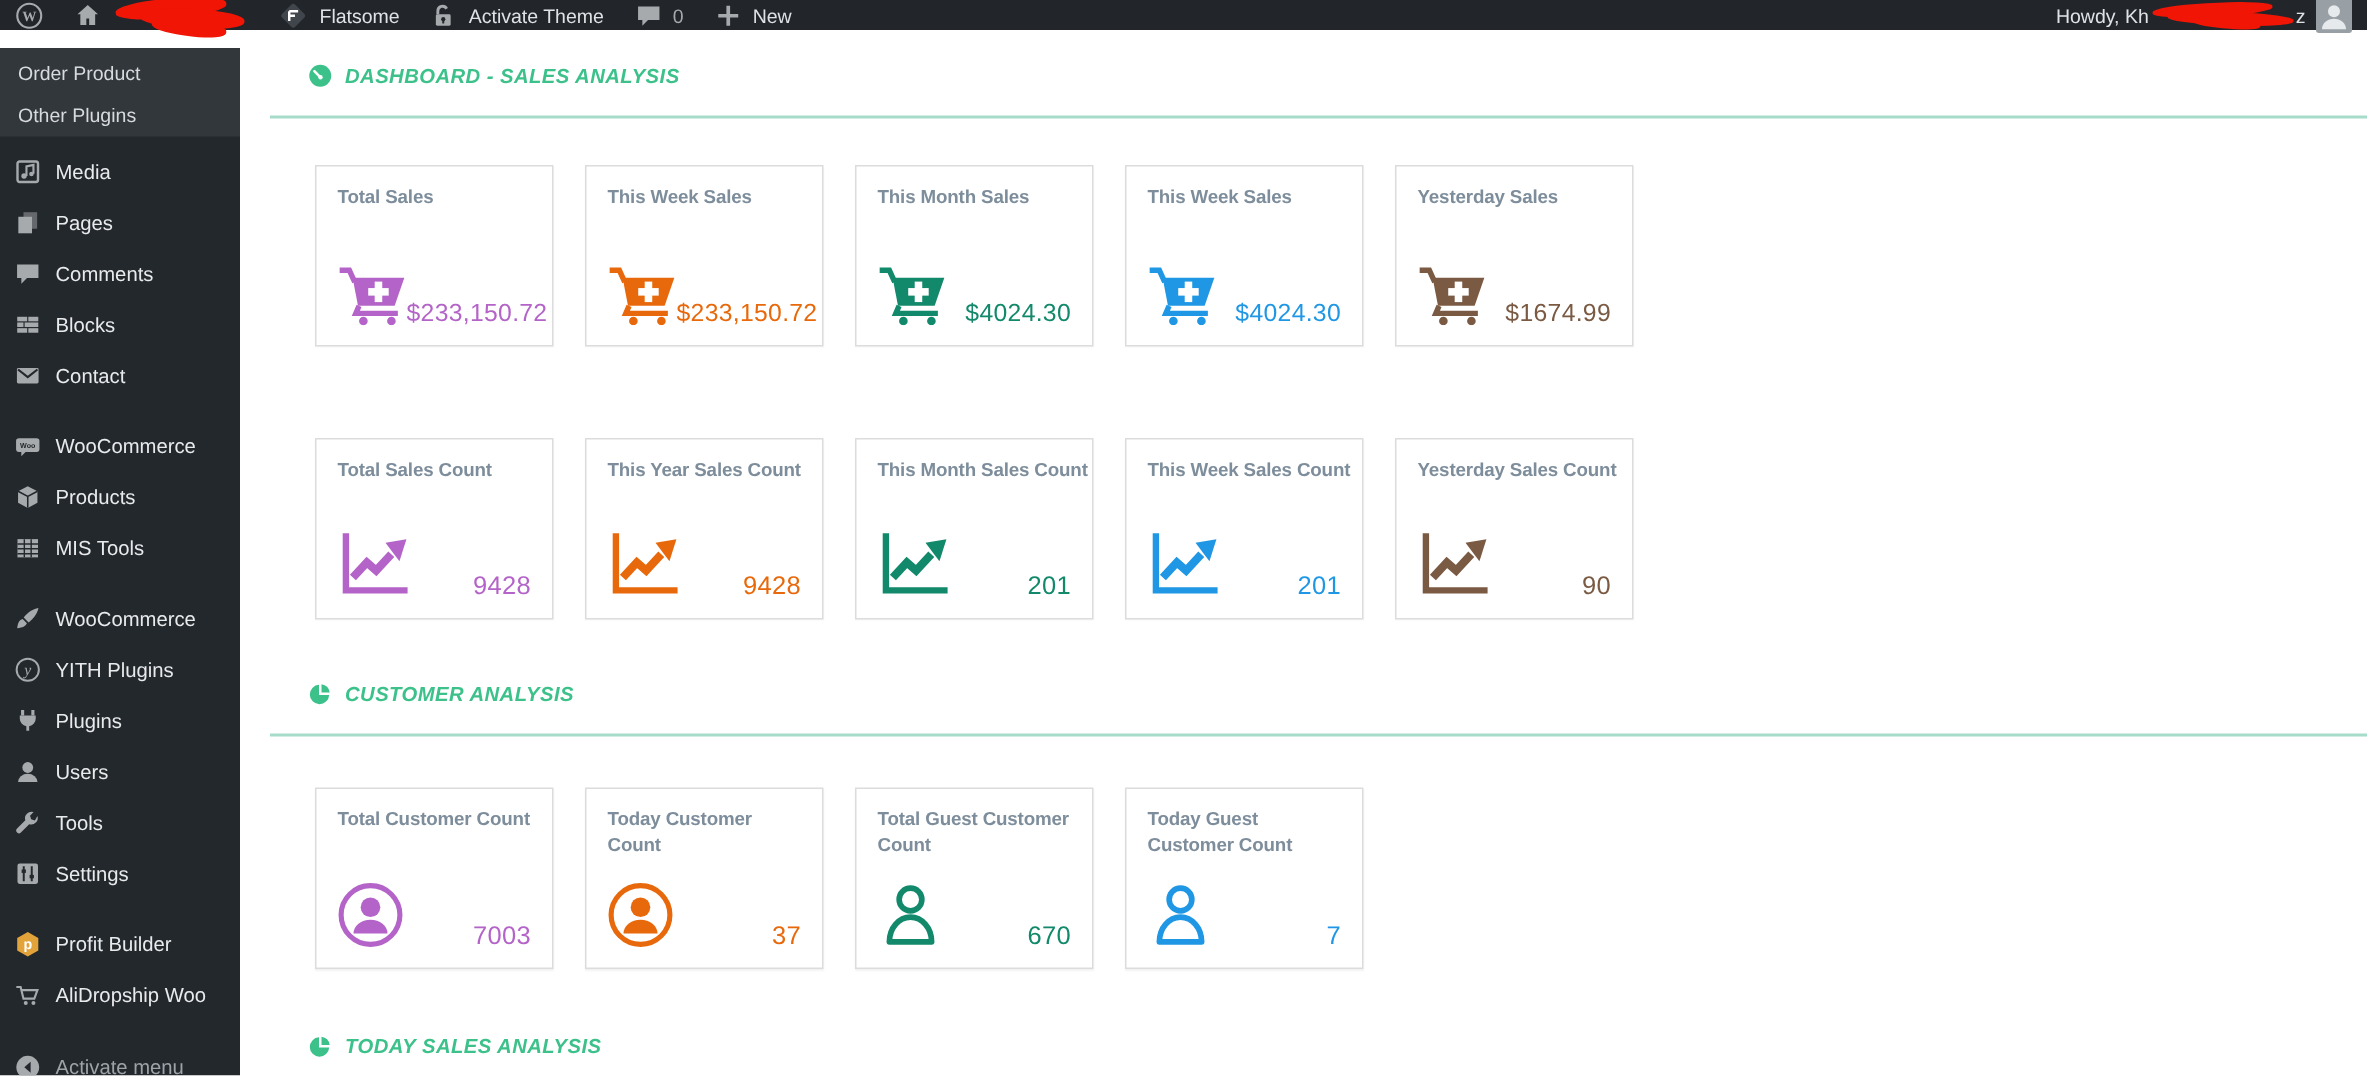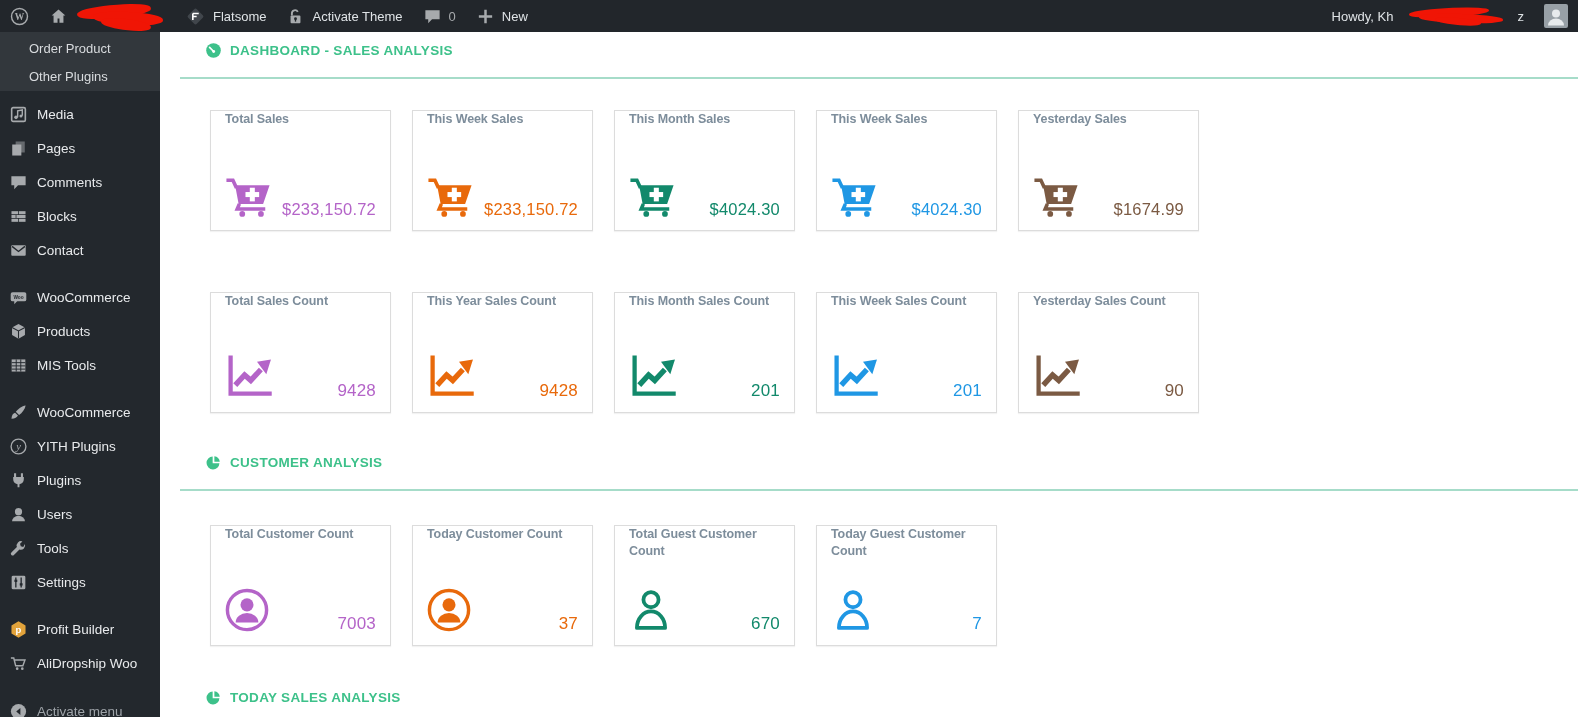--- a/index.html
+++ b/index.html
@@ -6,87 +6,87 @@
   html,body { margin:0; padding:0; }
   body {
     width:1578px; height:717px; overflow:hidden;
     font-family:"Liberation Sans", sans-serif;
     background:#ffffff;
   }
   svg { display:block; }
 
   
   .admin-bar {
-    position:fixed; top:0; left:0; width:1578px; height:32px;
+    position:fixed; top:0; left:0; width:1578px; height:20px;
     background:#22262b; color:#dfe3e6;
     display:flex; justify-content:space-between;
     font-size:13px; z-index:60;
   }
   .ab-left, .ab-right { display:flex; align-items:center; height:100%; }
   .ab-item {
     display:flex; align-items:center; gap:7px;
     padding:0 10px; height:100%; color:#dfe3e6; cursor:pointer; white-space:nowrap;
   }
   .ab-item .i20 { width:19px; height:19px; color:#a7aaad; }
   .ab-item .i22 { width:21px; height:21px; }
   .ab-count { color:#a7aaad; }
-  .howdy { gap:14px; padding-right:10px; }
+  .howdy { gap:1px; padding-right:10px; }
   .avatar-wrap { width:24px; height:24px; margin-left:6px; }
 
   
   .scribble { position:relative; display:inline-block; pointer-events:none; }
   .scribble-site { width:88px; height:26px; margin-left:2px; }
   .scribble-name { width:94px; height:18px; margin:0 1px; }
   .blob { position:absolute; background:#f01505; border-radius:45%; }
   .scribble-site .b1 { left:0;   top:2px;  width:74px; height:13px; transform:rotate(-5deg); }
   .scribble-site .b2 { left:16px; top:9px;  width:70px; height:13px; transform:rotate(3deg); }
   .scribble-site .b3 { left:24px; top:16px; width:50px; height:11px; transform:rotate(7deg); }
   .scribble-name .b1 { left:0;   top:1px;  width:80px; height:9px;  transform:rotate(-3deg); }
   .scribble-name .b2 { left:10px; top:7px;  width:84px; height:9px;  transform:rotate(2deg); }
   .scribble-name .b3 { left:26px; top:11px; width:46px; height:7px;  transform:rotate(5deg); }
 
   
   .layout { display:flex; padding-top:32px; height:717px; }
 
   
   .sidebar { width:160px; flex:0 0 160px; background:#23282d; color:#e8eaec; }
-  .submenu-panel { background:#32373c; padding:2px 0 1px 17px; }
+  .submenu-panel { background:#32373c; padding:2px 0 1px 0; }
   .submenu-item {
     padding:6.5px 0 6.5px 12px; font-size:13px; color:#d8dbde; cursor:pointer;
   }
   .menu { list-style:none; margin:6px 0 0 0; padding:0; }
   .menu-item {
     display:flex; align-items:center; gap:9px;
     padding:7.5px 8px 7.5px 9px; font-size:13.5px; cursor:pointer; color:#e8eaec;
   }
   .menu-item svg { width:19px; height:19px; color:#a7aaad; flex:0 0 19px; }
   .group-start { margin-top:13px;text-align:right; }
   .collapse-item { margin-top:14px; color:#9ea3a8; }
 
   
   .content { flex:1; padding:10px 0 0 20px; background:#ffffff; }
   .section-head {
     display:flex; align-items:center; gap:8px;
     margin:0 0 0 25px; font-size:13.5px; font-weight:bold;
-    letter-spacing:.3px; color:var(--accent);
+    letter-spacing:.3px; color:var(--accent);font-style:italic;
   }
   .section-head svg { width:17px; height:17px; color:var(--accent); flex:0 0 17px; }
   .sh-2 { margin-top:41px; }
   .sh-3 { margin-top:43px; }
   hr.divider { border:none; border-top:2px solid var(--divider); margin:18px 0 0 0; }
 
   .card-grid { display:flex; gap:21px; margin-left:30px; }
   .grid-sales { margin-top:31px; }
   .grid-counts { margin-top:61px; }
   .grid-customers { margin-top:34px; }
 
   .card {
-    width:181px; height:121px; background:#fff;
+    width:159px; height:121px; background:#fff;
     border:1px solid #dcdcdc; box-shadow:0 1px 1px rgba(0,0,0,.05);
-    padding:0 14px 11px 14px;
+    padding:12px 14px 11px 14px;
     display:flex; flex-direction:column;
   }
   .card-title {
     font-size:12.5px; font-weight:bold; color:#7d8d9b;
     line-height:1.35; white-space:nowrap; letter-spacing:-0.1px;
   }
   .cust .card-title { white-space:normal; }
   .card-body {
     flex:1; display:flex; align-items:flex-end; justify-content:space-between;
     padding-bottom:2px;

